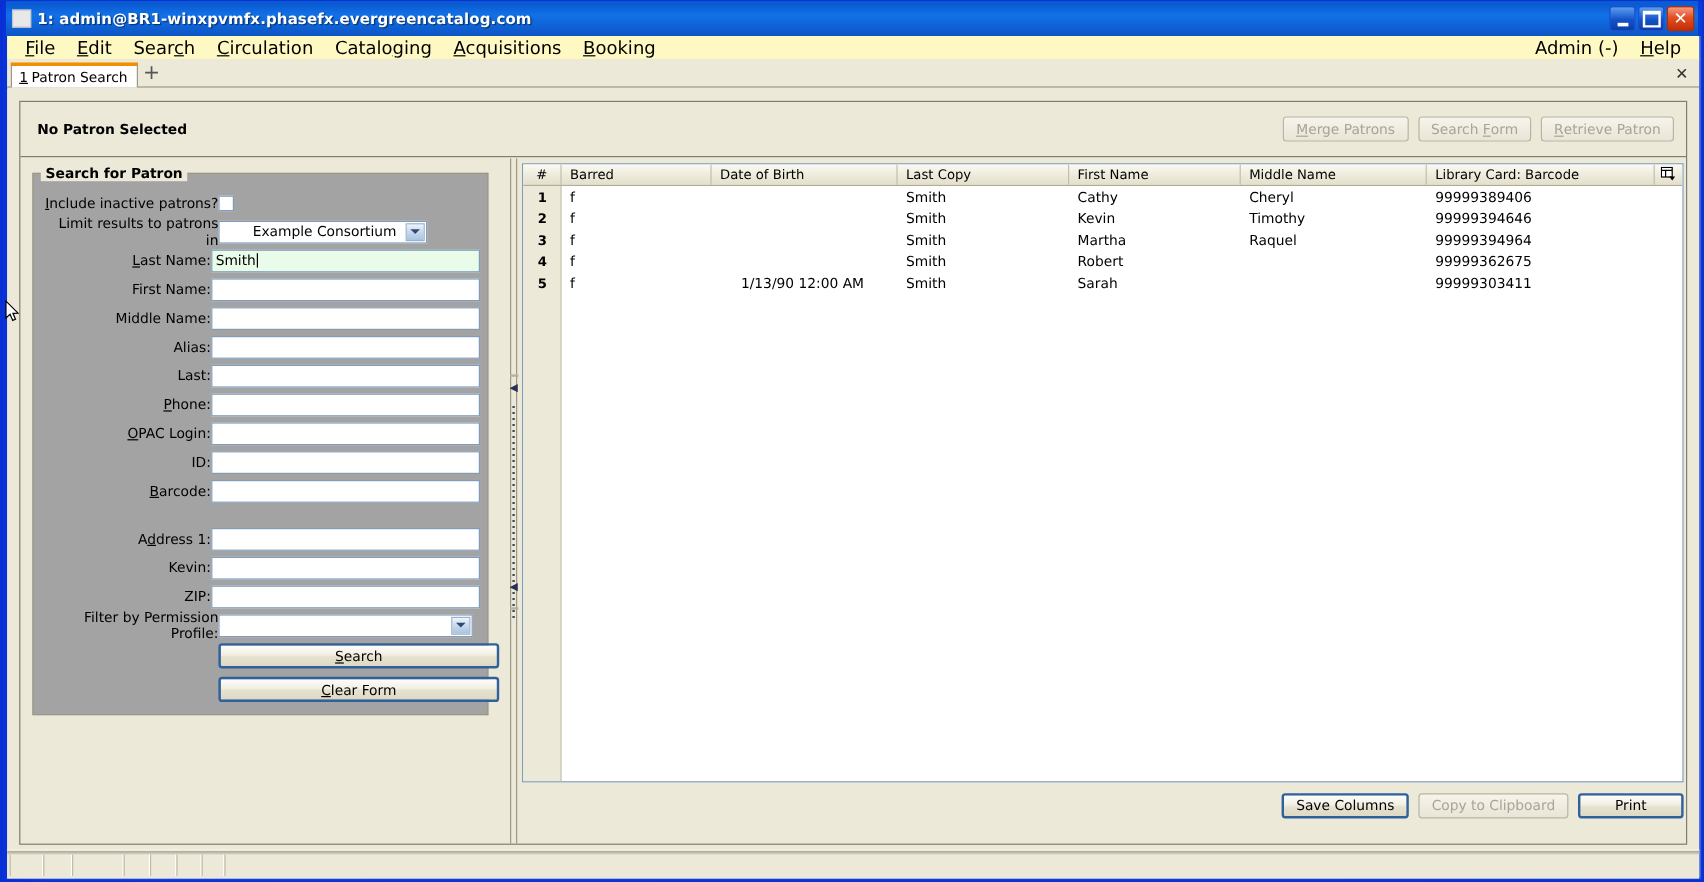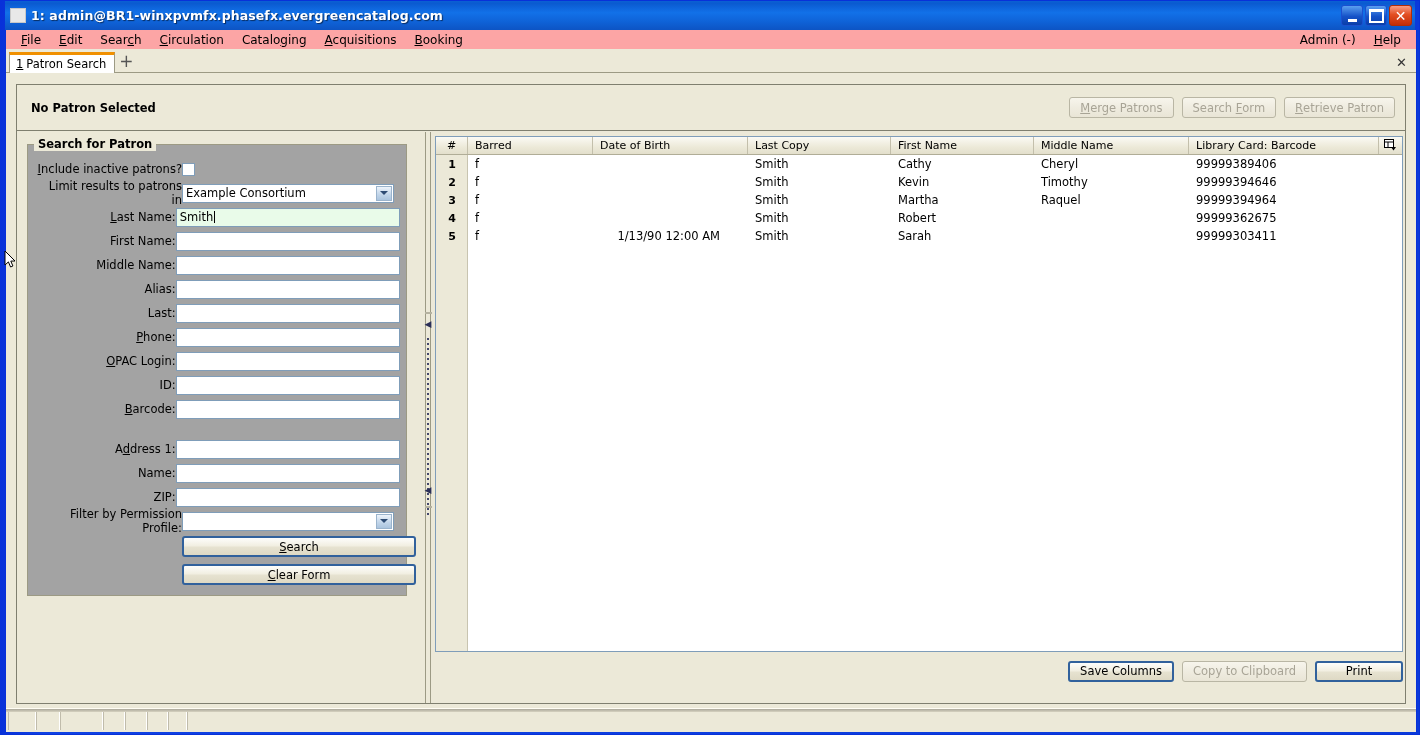--- a/index.html
+++ b/index.html
@@ -76,23 +76,23 @@
     border-left: 1px solid #0831d9;
     border-right: 1px solid #0831d9;
     border-bottom: 1px solid #0831d9;
   }
 
   
   #menubar {
     height: 20px;
     display: flex;
     align-items: center;
-    background: #fca5a5;
+    background: #fef9c3;
     padding-left: 6px;
-    font-size: 12px;
+    font-size: 15px;
     color: #000;
     border-bottom: 1px solid #ece9d8;
   }
   .menuitem { padding: 2px 9px; white-space: nowrap; cursor: default; }
   #menubar .spacer { flex: 1 1 auto; }
   .ul { text-decoration: underline; }
 
   
   #tabbar {
     height: 23px;
@@ -264,21 +264,21 @@
   }
   .fselect {
     width: 180px; height: 19px;
     background: #fff;
     border: 1px solid #7f9db9;
     display: flex; align-items: center;
     font-size: 11.5px;
     padding-left: 3px;
     position: relative;
   }
-  .fselect.wide { width: 212px; }
+  .fselect.wide { width: 174px; justify-content: center; }
   .fselect .arrowbox {
     position: absolute; right: 1px; top: 1px;
     width: 16px; height: 15px;
     background: linear-gradient(to bottom,#eef4fb,#c3d6ea 55%,#aac4de);
     border: 1px solid #9ab3cc;
     display:flex; align-items:center; justify-content:center;
   }
   .fselect .arrowbox::after {
     content: "";
     border-left: 4px solid transparent;
@@ -549,21 +549,21 @@
 
               <div class="frow">
                 <div class="flabel"><span>A</span><span class="ul">d</span><span>dress 1:</span></div>
                 <div class="finput">
                     <span></span>
                   </div>
               </div>
 
 
               <div class="frow">
-                <div class="flabel">Name:</div>
+                <div class="flabel">Kevin:</div>
                 <div class="finput">
                     <span></span>
                   </div>
               </div>
 
               <div class="frow">
                 <div class="flabel">ZIP:</div>
                 <div class="finput">
                     <span></span>
                   </div>

